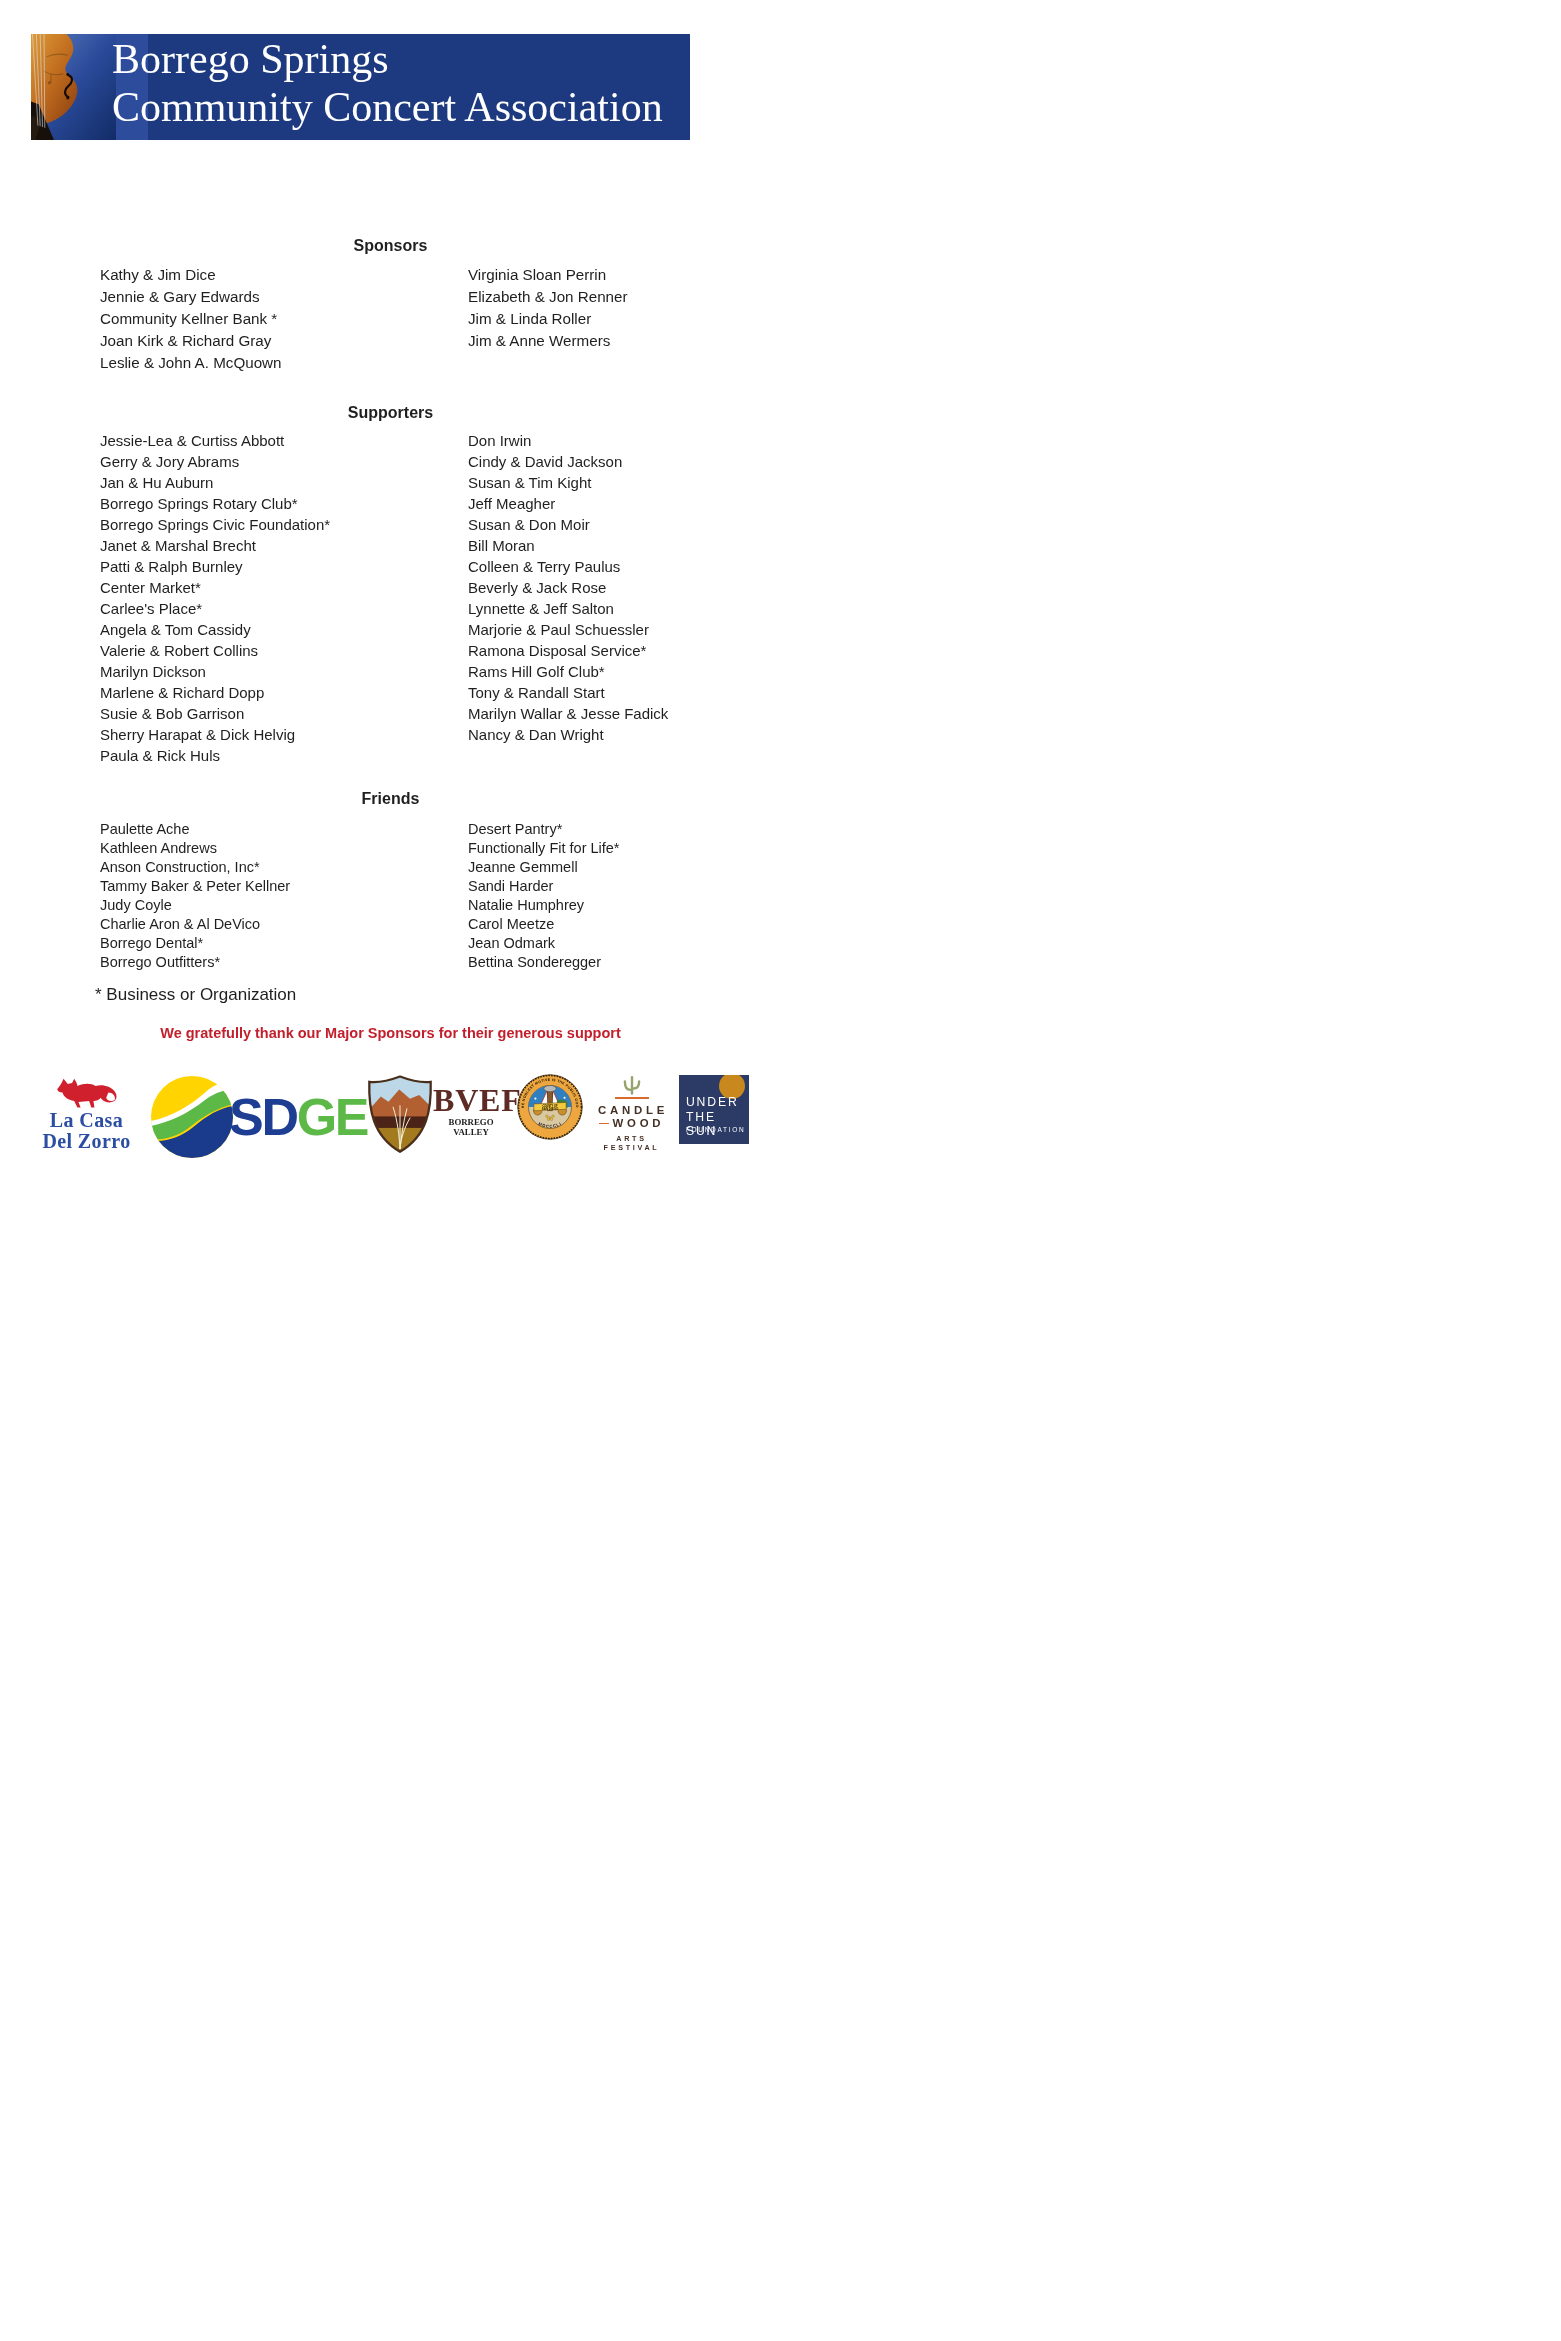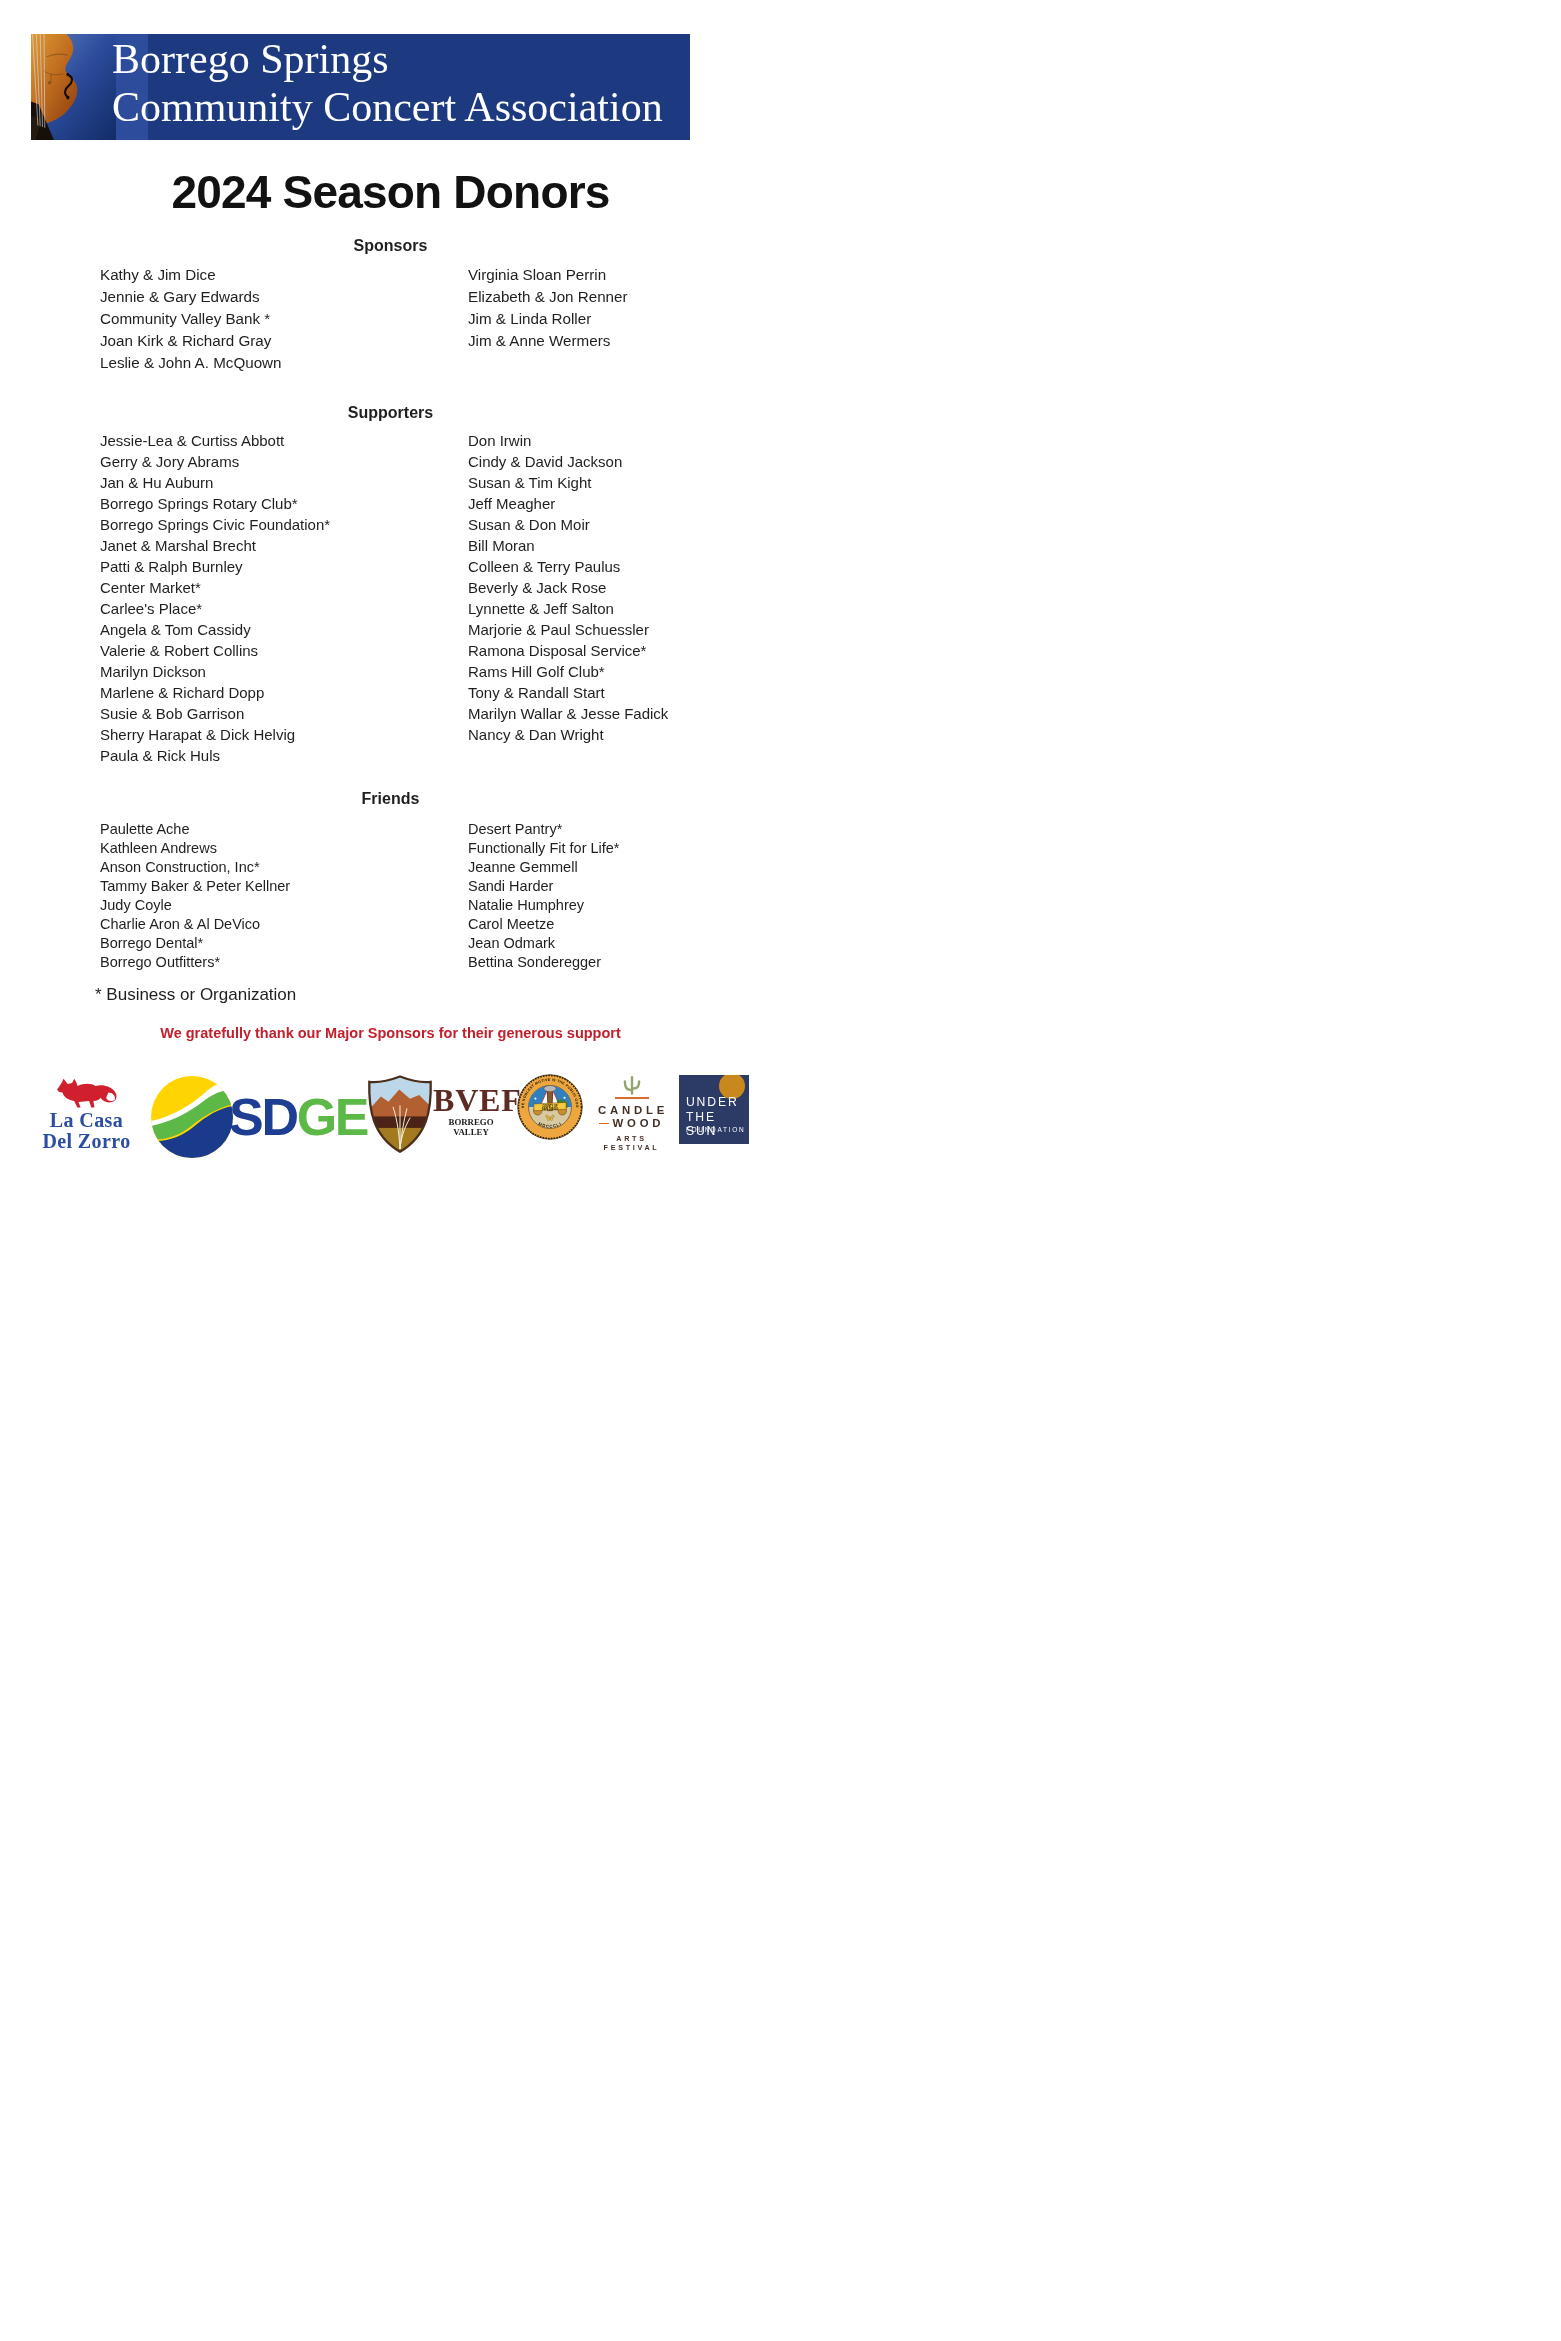--- a/index.html
+++ b/index.html
@@ -114,27 +114,26 @@
         <line x1="12" y1="0" x2="15" y2="122"></line>
           <line x1="17" y1="0" x2="18" y2="123"></line>
       </g>
     </svg>
     <div class="banner-text">
       <div class="banner-line1">Borrego Springs</div>
       <div class="banner-line2">Community Concert Association</div>
     </div>
   </div>
 
-  <div class="page-title">2024 Season Donors</div>
 
   <div class="section-heading h-sponsors">Sponsors</div>
   <div class="col col-left sponsors">
       <div class="donor">Kathy &amp; Jim Dice</div>
       <div class="donor">Jennie &amp; Gary Edwards</div>
-      <div class="donor">Community Valley Bank *</div>
+      <div class="donor">Community Kellner Bank *</div>
       <div class="donor">Joan Kirk &amp; Richard Gray</div>
       <div class="donor">Leslie &amp; John A. McQuown</div>
     </div>
   <div class="col col-right sponsors">
       <div class="donor">Virginia Sloan Perrin</div>
       <div class="donor">Elizabeth &amp; Jon Renner</div>
       <div class="donor">Jim &amp; Linda Roller</div>
       <div class="donor">Jim &amp; Anne Wermers</div>
     </div>
 

